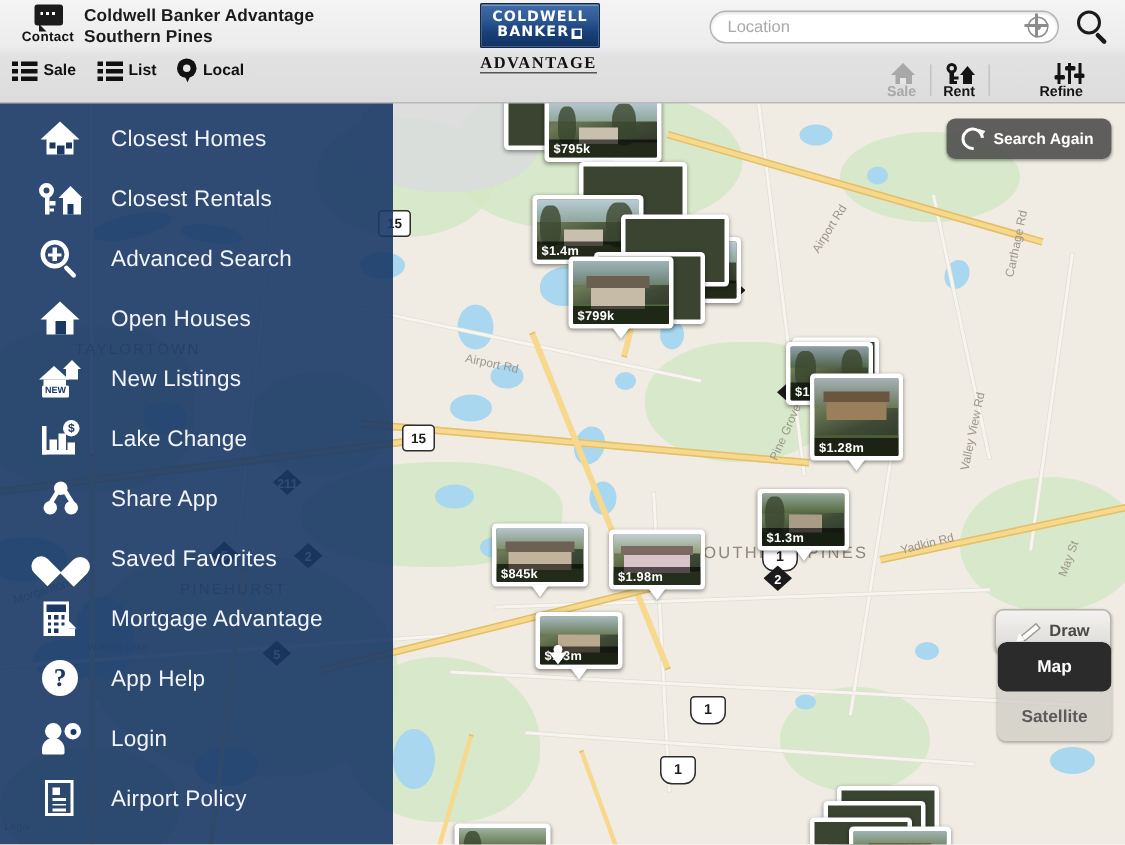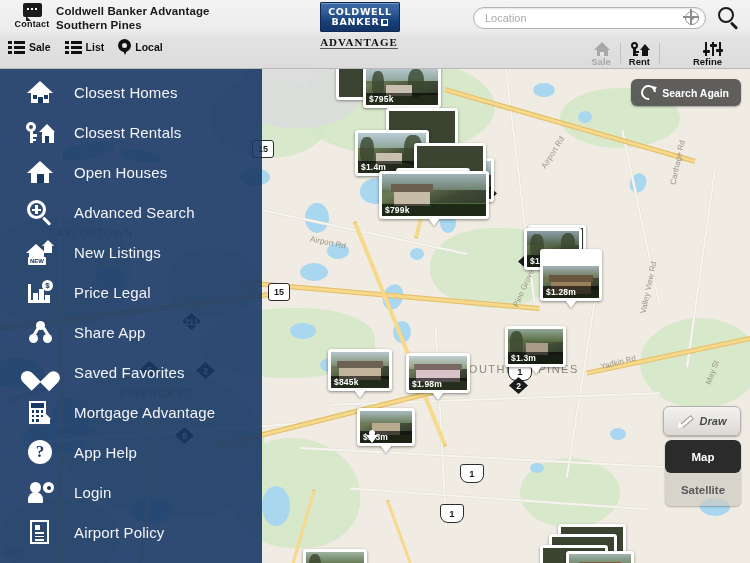--- a/index.html
+++ b/index.html
@@ -242,36 +242,36 @@
   .refresh .arw{
     position:absolute;right:-1px;top:0px;width:0;height:0;
     border-left:4px solid #fff;border-top:3px solid transparent;border-bottom:3px solid transparent;
     transform:rotate(-20deg);
   }
 
   .draw-btn{
     position:absolute;right:9px;top:338px;width:76px;height:28px;border-radius:6px;
     background:linear-gradient(to bottom,#f3f2f0,#dcd9d4);
     border:1px solid #b7b3ac;display:flex;align-items:center;justify-content:center;gap:6px;
-    cursor:pointer;z-index:40;box-shadow:0 1px 2px rgba(0,0,0,.3);font-style:italic;
+    cursor:pointer;z-index:40;box-shadow:0 1px 2px rgba(0,0,0,.3);
   }
   .draw-label{font-size:11px;font-weight:bold;color:#4a4a4a;}
   .pencil{position:relative;width:16px;height:16px;}
   .pencil .shaft{
     position:absolute;left:2px;top:6px;width:14px;height:5px;background:#ffffff;
     border:1px solid #9a968f;box-sizing:border-box;transform:rotate(-40deg);
   }
   .pencil .tip{
     position:absolute;left:-1px;top:10px;width:0;height:0;
     border-right:5px solid #ffffff;border-top:3px solid transparent;border-bottom:3px solid transparent;
     transform:rotate(-40deg);
   }
 
   .maptype{
-    position:absolute;right:9px;top:372px;width:76px;border-radius:6px;overflow:hidden;
+    position:absolute;right:9px;top:360px;width:76px;border-radius:6px;overflow:hidden;
     background:rgba(205,202,196,.72);z-index:40;box-shadow:0 1px 2px rgba(0,0,0,.28);
   }
   .mt-opt{
     height:33px;display:flex;align-items:center;justify-content:center;
     font-size:11.5px;font-weight:bold;color:#5a5a5a;cursor:pointer;
   }
   .mt-opt.sel{
     background:#2b2b2b;color:#fff;border-radius:6px;
   }
 
@@ -529,21 +529,21 @@
     </div>
 
     <div class="stack-back" style="left:414px;top:75px;width:66px;height:42px;">
       <div class="inner"></div>
     </div>
     <div class="stack-back" style="left:396px;top:100px;width:68px;height:42px;">
       <div class="inner"></div>
     </div>
 
     <div class="pcard" style="left:379px;top:103px;">
-      <div class="photo" style="width:64px;height:42px;padding-left:40px;">
+      <div class="photo" style="width:64px;height:42px;">
         <div class="sky" style="background:linear-gradient(to bottom,#9fb3bb,#6e8270);"></div>
         <div class="lawn" style="background:#4d6b3a;height:32%;"></div>
         <div class="house" style="left:12px;top:16px;width:36px;height:16px;background:#c6bba7;"></div>
         <div class="roofp" style="left:9px;top:10px;width:42px;height:8px;background:#6b5f50;"></div>
         <div class="price">$799k</div>
       </div>
       <div class="tail"></div>
     </div>
 
     <div class="stack-back" style="left:528px;top:157px;width:52px;height:34px;">
@@ -554,21 +554,21 @@
         <div class="sky" style="background:linear-gradient(to bottom,#8d9fa8,#53664d);"></div>
         <div class="lawn" style="background:#3c4f2d;"></div>
         <div class="tree" style="left:3px;top:3px;width:14px;height:26px;border-radius:40%;"></div>
         <div class="tree" style="left:34px;top:2px;width:14px;height:24px;border-radius:40%;"></div>
         <div class="price">$1.1m</div>
       </div>
       <div class="tail"></div>
     </div>
 
     <div class="pcard" style="left:540px;top:181px;">
-      <div class="photo" style="width:56px;height:32px;margin-top:14px;">
+      <div class="photo" style="width:56px;height:52px;">
         <div class="sky" style="background:linear-gradient(to bottom,#a5b2b6,#6b7757);"></div>
         <div class="lawn" style="background:#4a5c37;"></div>
         <div class="house" style="left:8px;top:14px;width:40px;height:14px;background:#9a7f5c;"></div>
         <div class="roofp" style="left:6px;top:9px;width:44px;height:7px;background:#6a563e;"></div>
         <div class="price">$1.28m</div>
       </div>
       <div class="tail"></div>
     </div>
 
     <div class="pcard" style="left:505px;top:258px;">
@@ -698,39 +698,39 @@
           <span class="r"></span>
           <span class="b"></span>
           <span class="d"></span>
         </span>
     </span>
     <span class="side-label">Closest Rentals</span>
   </div>
 
   <div class="side-item">
     <span class="side-icon">
-      <span class="w-house w-open">
-          <span class="r"></span>
-          <span class="b"></span>
-          <span class="d"></span>
-        </span>
-    </span>
-    <span class="side-label">Open Houses</span>
-  </div>
-
-  <div class="side-item">
-    <span class="side-icon">
       <span class="w-mag">
           <span class="c"></span>
           <span class="pl-h"></span>
           <span class="pl-v"></span>
           <span class="h"></span>
         </span>
     </span>
     <span class="side-label">Advanced Search</span>
+  </div>
+
+  <div class="side-item">
+    <span class="side-icon">
+      <span class="w-house w-open">
+          <span class="r"></span>
+          <span class="b"></span>
+          <span class="d"></span>
+        </span>
+    </span>
+    <span class="side-label">Open Houses</span>
   </div>
 
   <div class="side-item">
     <span class="side-icon">
       <span class="w-new">
         <span class="sm">
             <span class="r"></span>
             <span class="b"></span>
           </span>
         <span class="big">
@@ -747,21 +747,21 @@
     <span class="side-icon">
       <span class="w-chart">
         <span class="ay"></span>
           <span class="ax"></span>
         <span class="b1"></span>
           <span class="b2"></span>
           <span class="b3"></span>
         <span class="dollar">$</span>
       </span>
     </span>
-    <span class="side-label">Price Legal</span>
+    <span class="side-label">Lake Change</span>
   </div>
 
   <div class="side-item">
     <span class="side-icon">
       <span class="w-share">
         <span class="ln l1"></span>
           <span class="ln l2"></span>
         <span class="n n1"></span>
           <span class="n n2"></span>
           <span class="n n3"></span>

